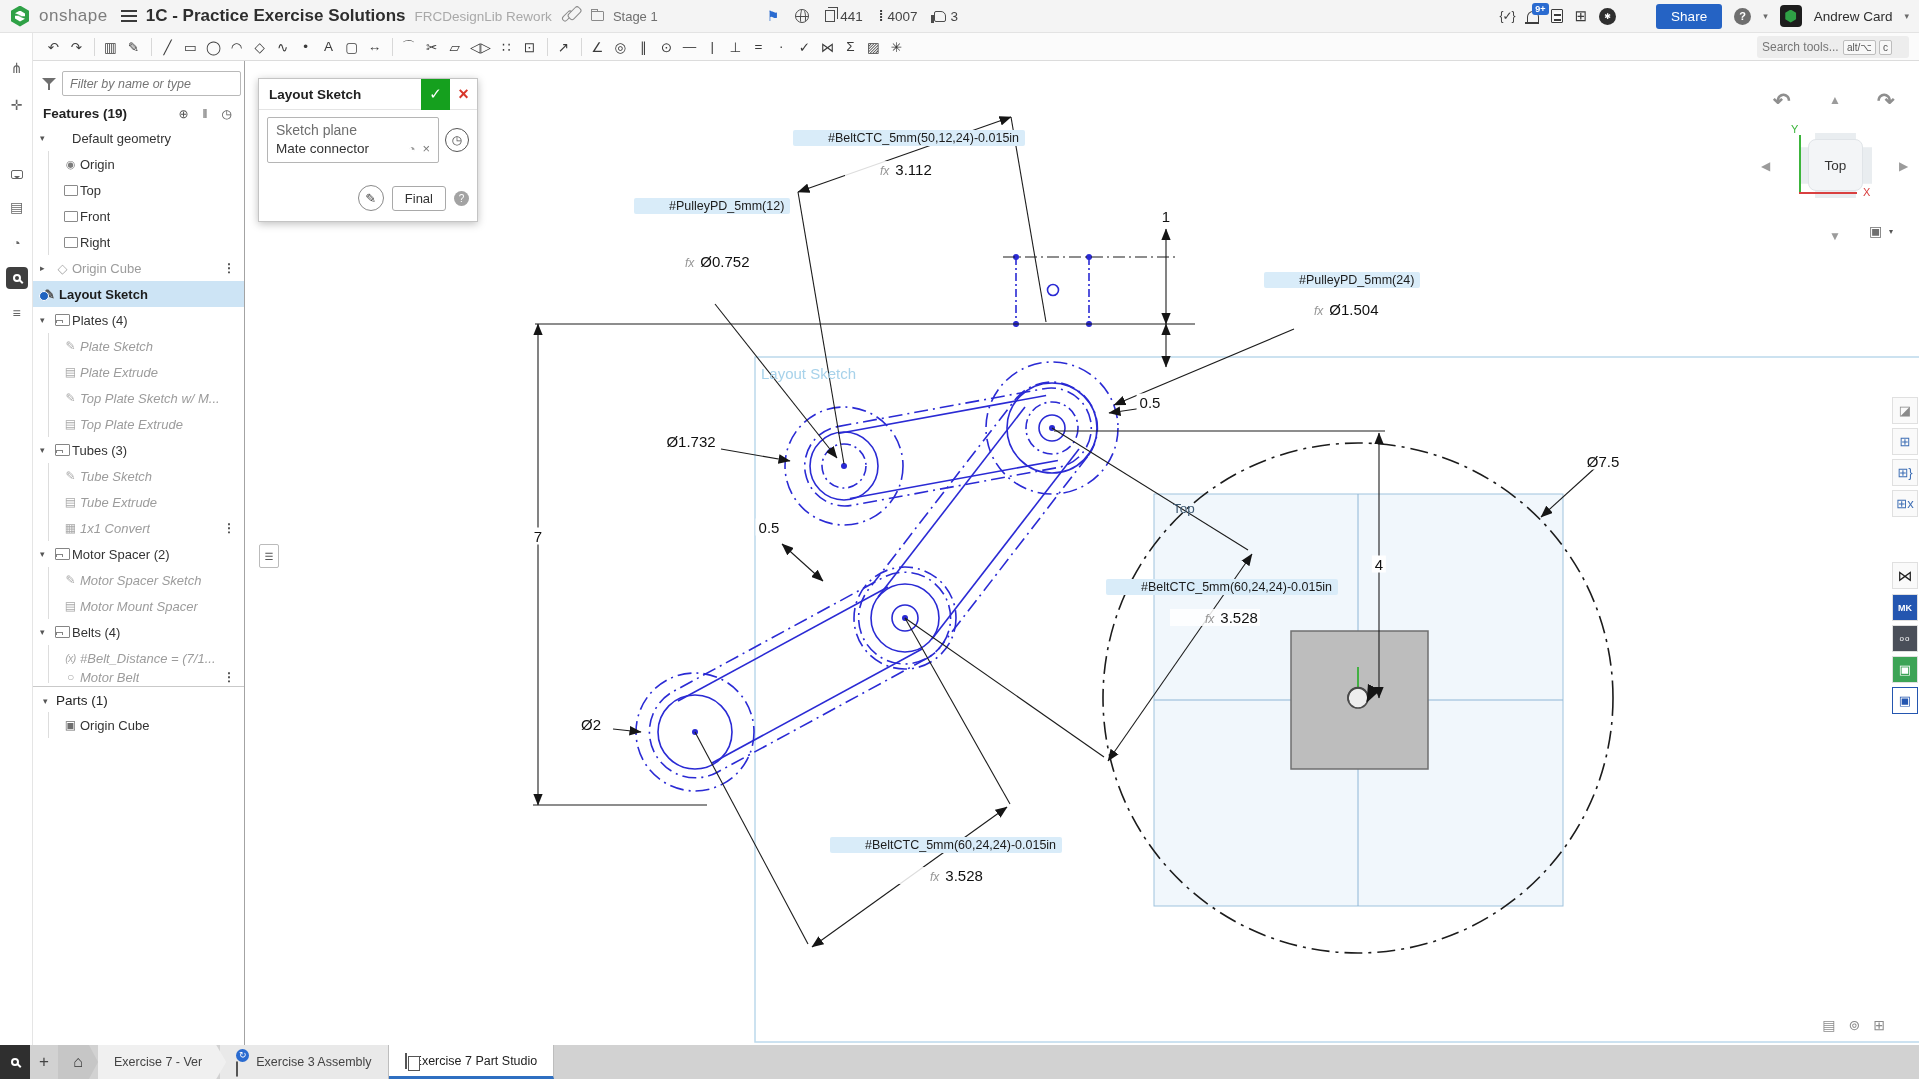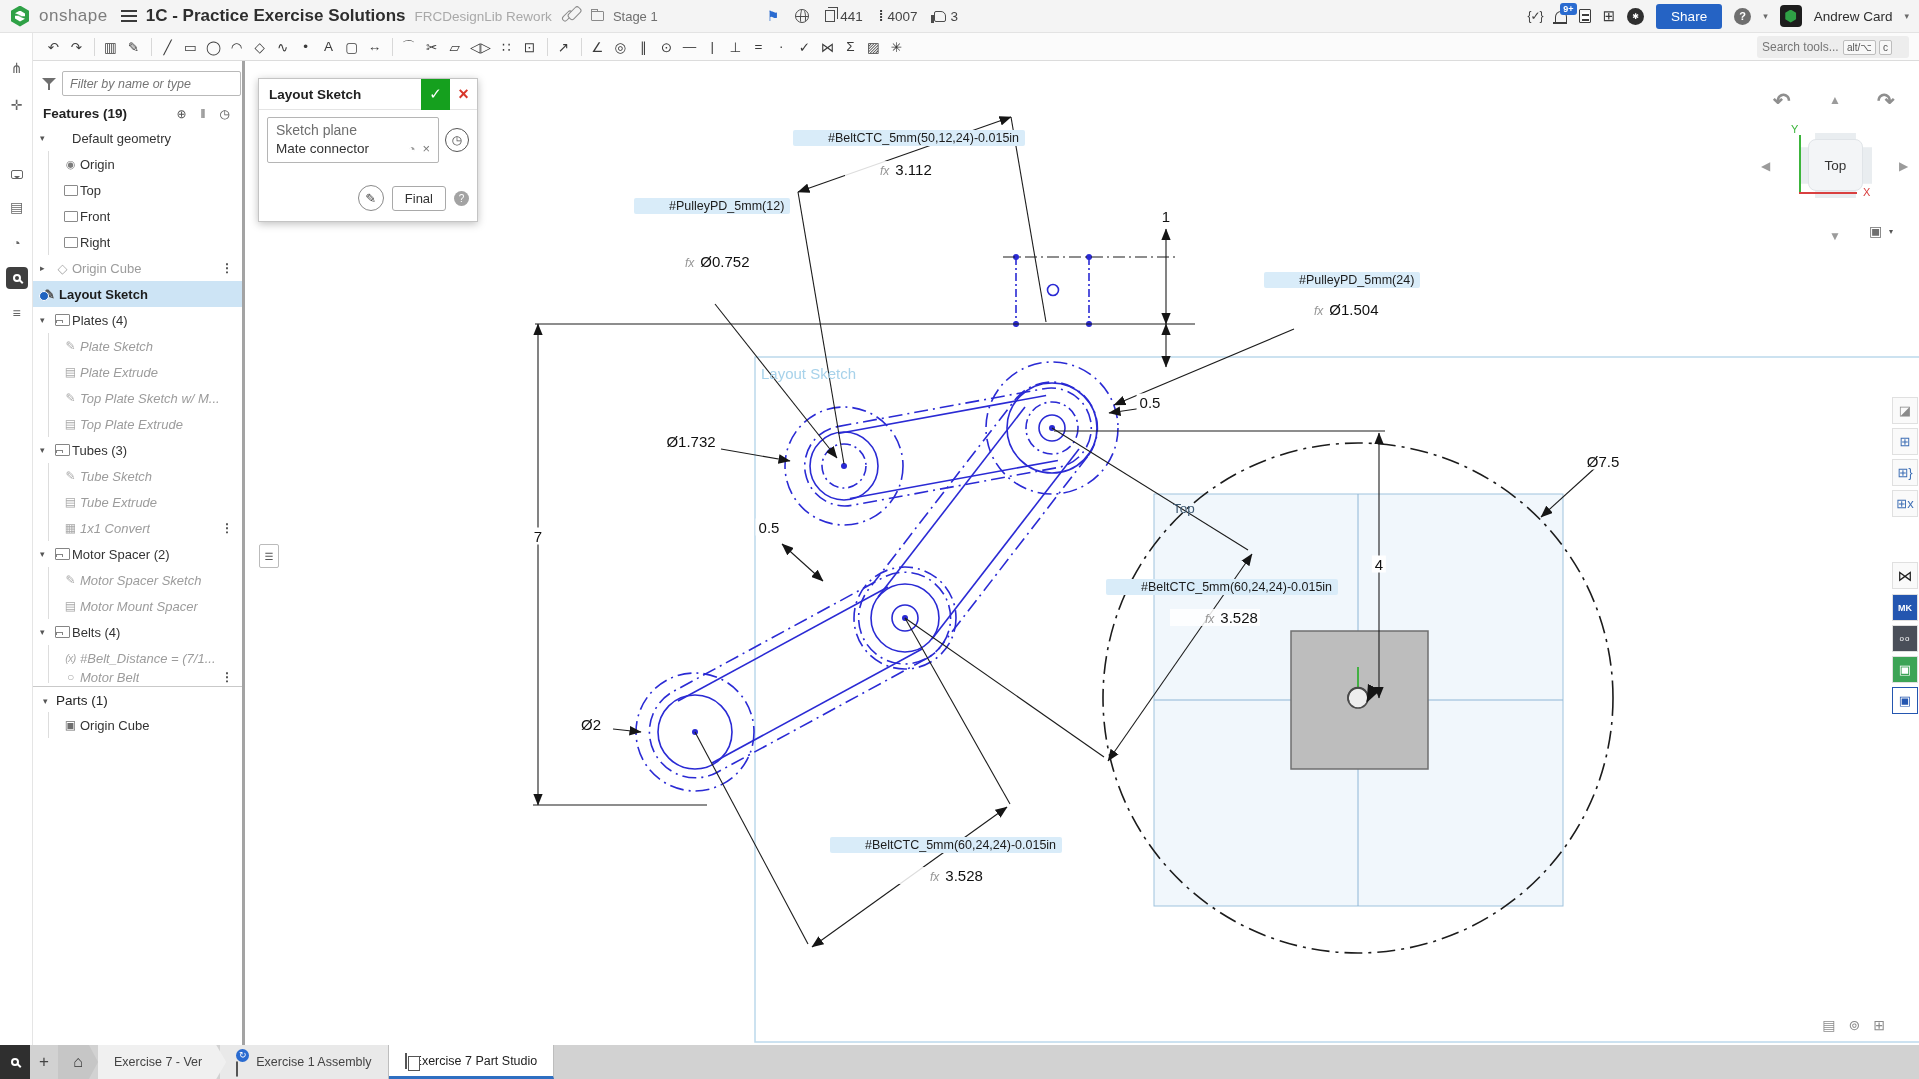--- a/index.html
+++ b/index.html
@@ -70,21 +70,21 @@
   #leftstrip { position:absolute; left:0; top:33px; width:33px; bottom:34px; background:#fff; border-right:1px solid #e5e5e5; }
   .ls-item { position:absolute; left:0; width:33px; height:26px; display:flex; align-items:center; justify-content:center; color:#666; font-size:14px; }
   .ls-item.dark { }
   .ls-item.dark .g { width:22px; height:22px; background:#3f3f3f; border-radius:4px; display:flex; align-items:center; justify-content:center; }
   .loupe { width:8px; height:8px; border:2px solid #fff; border-radius:50%; position:relative; display:block;}
   .loupe::after { content:''; position:absolute; width:2px; height:5px; background:#fff; transform:rotate(-45deg); right:-3px; bottom:-4px; }
   .bubble { width:12px; height:9px; border:1.5px solid #666; border-radius:2px; position:relative; display:block;}
   .bubble::after { content:''; position:absolute; left:2px; bottom:-4px; border:3px solid transparent; border-top-color:#666; }
 
   
-  #features { position:absolute; left:33px; top:61px; width:212px; bottom:34px; background:#fff; border-right:3px solid #a3a3a3; }
+  #features { position:absolute; left:33px; top:61px; width:212px; bottom:34px; background:#fff; border-right:1px solid #a3a3a3; }
   .filter-row { display:flex; align-items:center; gap:7px; margin:10px 8px 6px 10px; }
   .ic-funnel { width:0; height:0; border-left:6px solid transparent; border-right:6px solid transparent; border-top:7px solid transparent;
     border-top-color:transparent; position:relative; }
   .ic-funnel::before { content:''; position:absolute; left:-7px; top:-9px; width:0; height:0;
     border-left:7px solid transparent; border-right:7px solid transparent; border-top:7px solid #6f6f6f; }
   .ic-funnel::after { content:''; position:absolute; left:-1.5px; top:-3px; width:2.5px; height:6px; background:#6f6f6f; }
   .filter-row input { flex:1; height:25px; border:1px solid #b9b9b9; border-radius:2px; font-style:italic;
     font-size:12.5px; color:#777; padding:0 7px; outline:none; font-family:"Liberation Sans", sans-serif; }
   .features-head { display:flex; align-items:center; padding:4px 12px 4px 10px; }
   .features-head .hd { font-size:13.5px; font-weight:bold; color:#222; }
@@ -249,21 +249,21 @@
 
     <span class="right">
       <span class="ic-codecheck">{✓}</span>
       <span class="bell-wrap">
         <i class="ic-bell"></i>
         <span class="badge">9+</span>
       </span>
       <span class="ic-checklist"></span>
       <span class="ic-apps">⊞</span>
       <span class="ic-assist">✱</span>
-      <button class="share-btn" style="border:none;">Share</button>
+      <button class="share-btn" style="border:none;margin-left:28px;">Share</button>
       <span class="ic-help">?</span>
       <span class="caret-s">▾</span>
       <span class="avatar">
           <i></i>
         </span>
       <span class="user-name">Andrew Card</span>
       <span class="caret-s">▾</span>
     </span>
   </header>
 
@@ -851,21 +851,21 @@
     <span class="tab-plus">+</span>
     <span class="tab-home">⌂</span>
     <span style="display:flex;align-items:flex-end;">
 
     <span class="tab chev">
 
           <span>Exercise 7 - Ver</span>
         </span>
         <span class="tab">
           <span class="tab-extra"><span class="ic-update">↻</span><span class="ic-doc"></span></span>
-          <span>Exercise 1 Assembly</span>
+          <span>Exercise 3 Assembly</span>
         </span>
         <span class="tab active">
           <span class="tab-extra"><span class="ic-ps"></span></span>
           <span>Exercise 7 Part Studio</span>
         </span>
       </span>
   </footer>
 
 </div>
 

